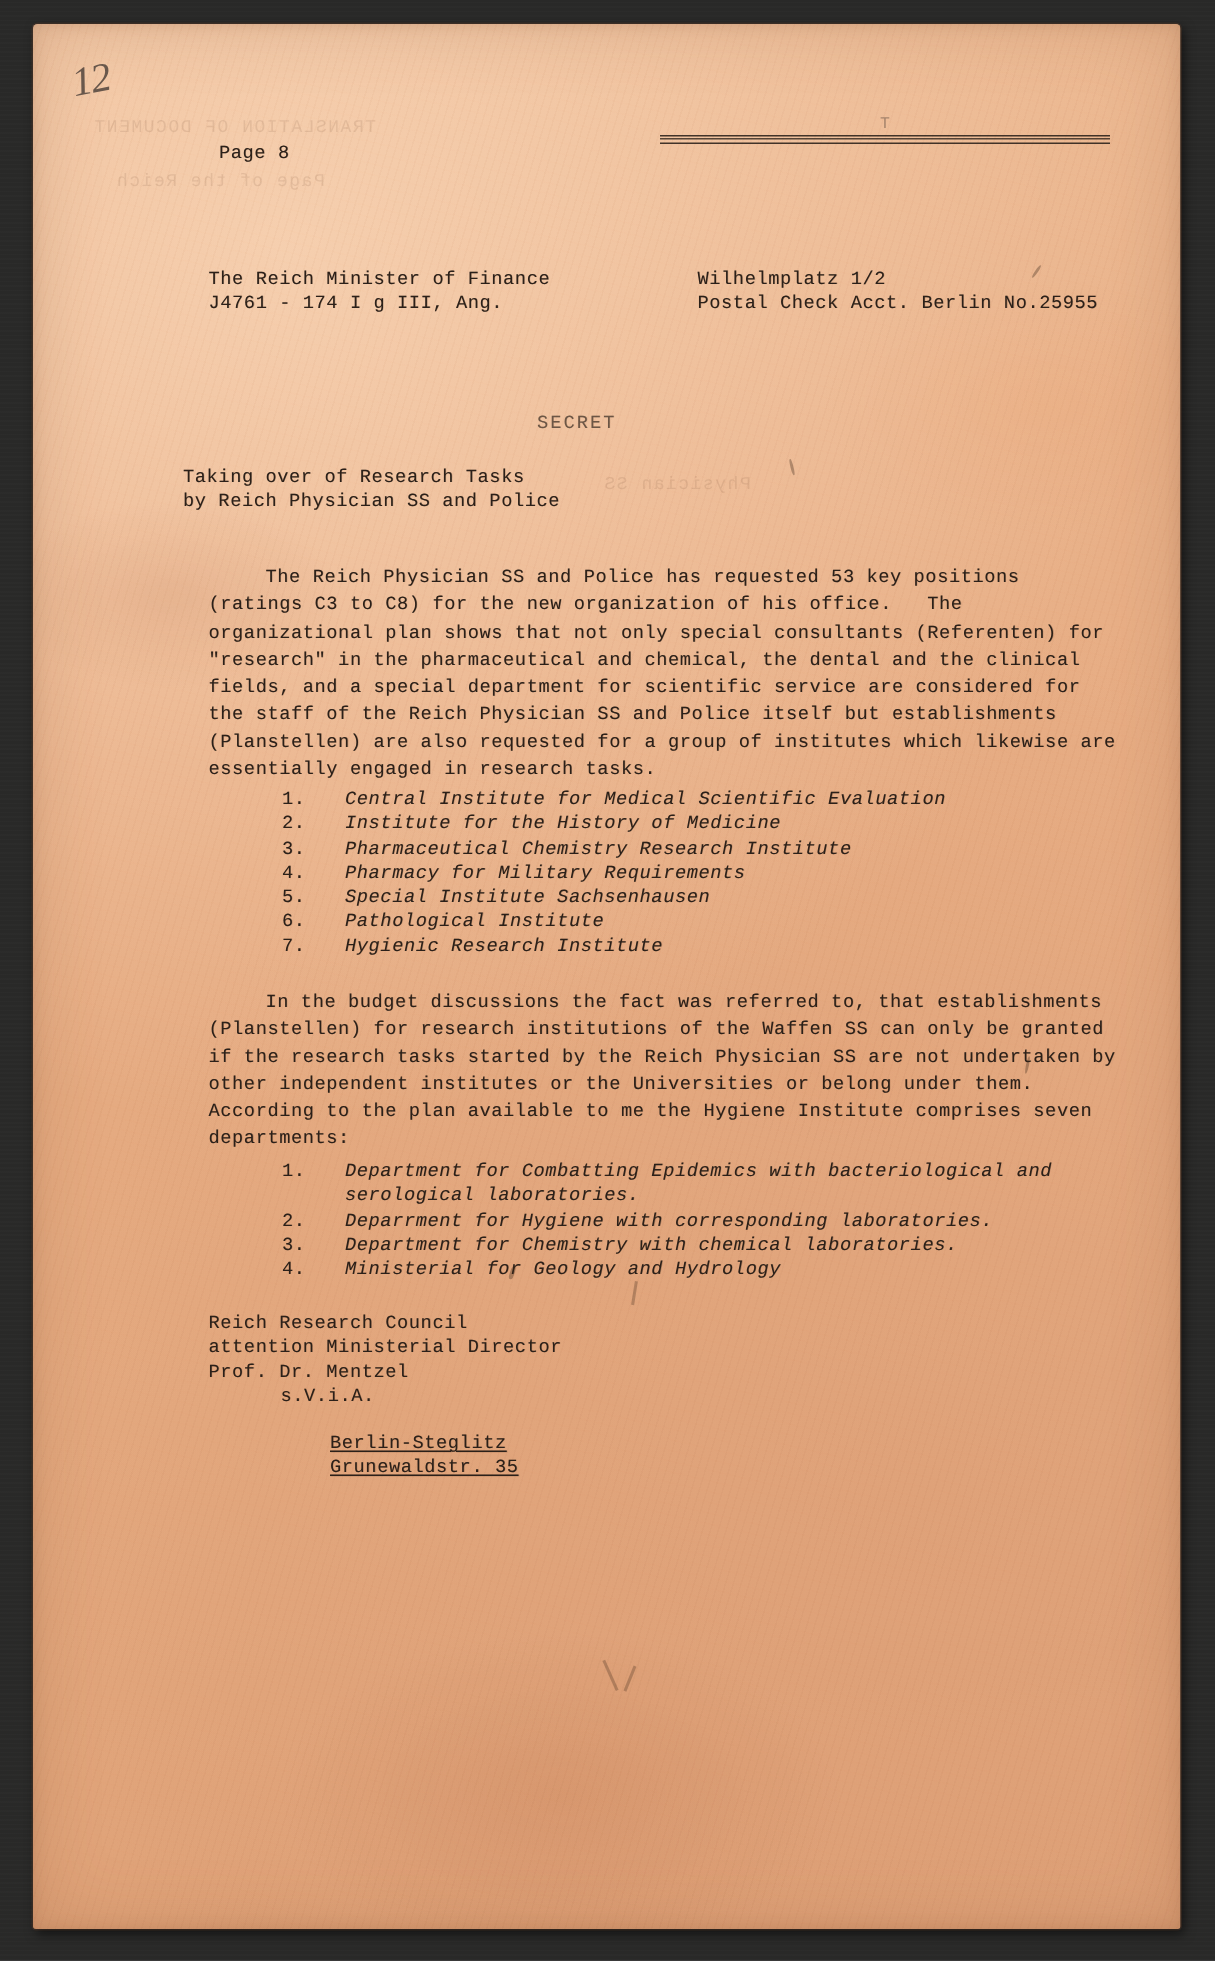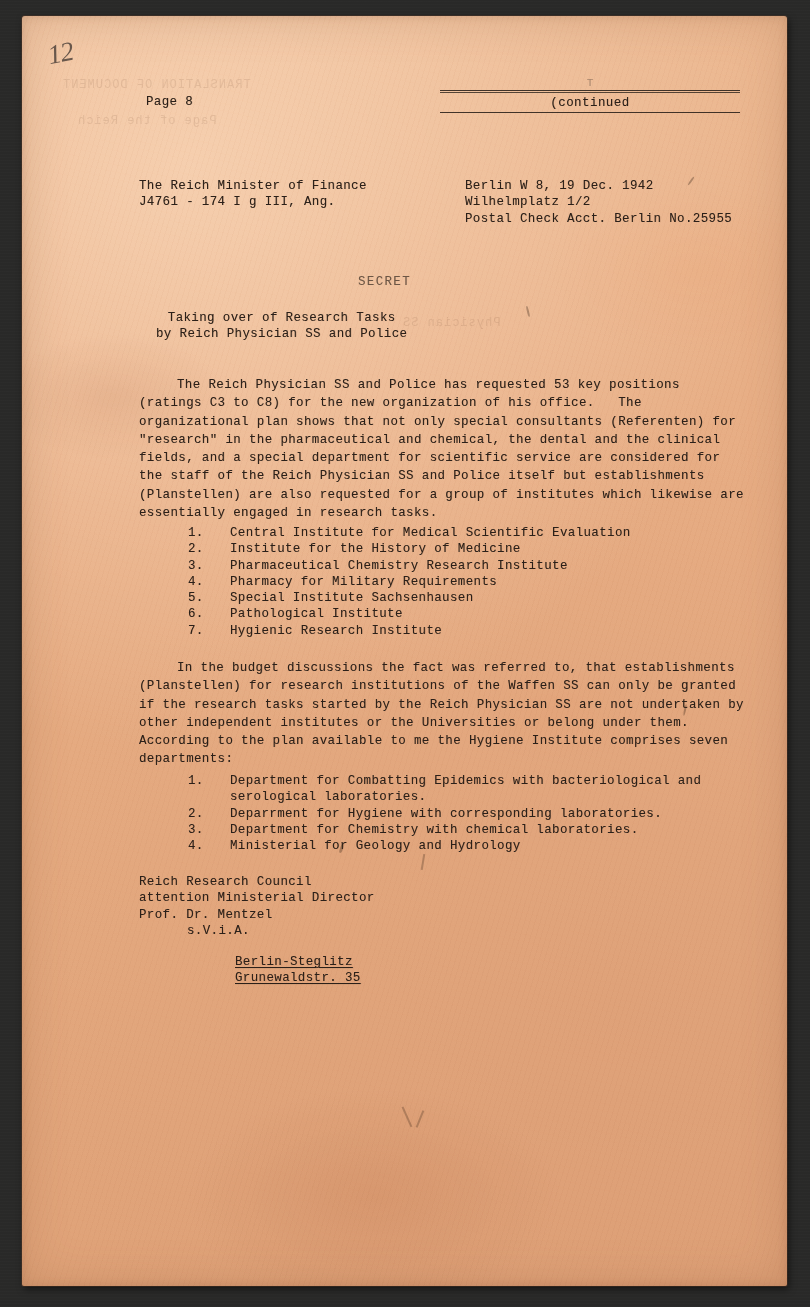--- a/index.html
+++ b/index.html
@@ -152,23 +152,22 @@
     position: absolute;
     left: 336px;
     top: 258px;
     letter-spacing: 1.4px;
     opacity: 0.72;
     color: #3a2d23;
   }
 
   .subject-block {
     position: absolute;
-    left: 134px;
+    left: 100px;
     top: 294px;
-    text-align: center;
   }
 
   .para {
     position: absolute;
     left: 117px;
     width: 610px;
   }
   .para .indent { display: inline-block; width: 38px; }
 
   #para-one { top: 359px; }
@@ -191,32 +190,33 @@
     padding: 0;
     line-height: 16.3px;
   }
   .numbered-list .num {
     width: 42px;
     flex: 0 0 42px;
   }
   .numbered-list .item-text {
     flex: 1;
     white-space: pre-line;
+    font-style: italic;
   }
 
   .closing-block {
     position: absolute;
     left: 117px;
     top: 858px;
   }
   .closing-block .sub-indent { display: inline-block; width: 48px; }
 
   .final-address {
     position: absolute;
-    left: 213px;
+    left: 198px;
     top: 938px;
   }
   .final-address .underlined {
     text-decoration: underline;
     text-underline-offset: 2px;
     text-decoration-thickness: 1px;
   }
 
   
   .bleed {
@@ -259,31 +259,29 @@
     <div class="sheet-inner">
 
       <div class="hand-number">12</div>
 
       <div class="page-label tw">Page 8</div>
 
       <div class="doc-header">
         <span class="stray-t">T</span>
         <div class="rule"></div>
         <div class="rule thin"></div>
-        <div class="tw hdr-line">(continued</div>
         <div class="rule"></div>
       </div>
 
       <div class="from-block">
         <div class="tw">The Reich Minister of Finance</div>
         <div class="tw">J4761 - 174 I g III, Ang.</div>
       </div>
 
       <div class="to-block">
-        <div class="tw">Berlin W 8, 19 Dec. 1942</div>
         <div class="tw">Wilhelmplatz 1/2</div>
         <div class="tw">Postal Check Acct. Berlin No.25955</div>
       </div>
 
       <div class="secret-mark tw">SECRET</div>
 
       <div class="subject-block">
         <div class="tw">Taking over of Research Tasks</div>
         <div class="tw">by Reich Physician SS and Police</div>
       </div>

